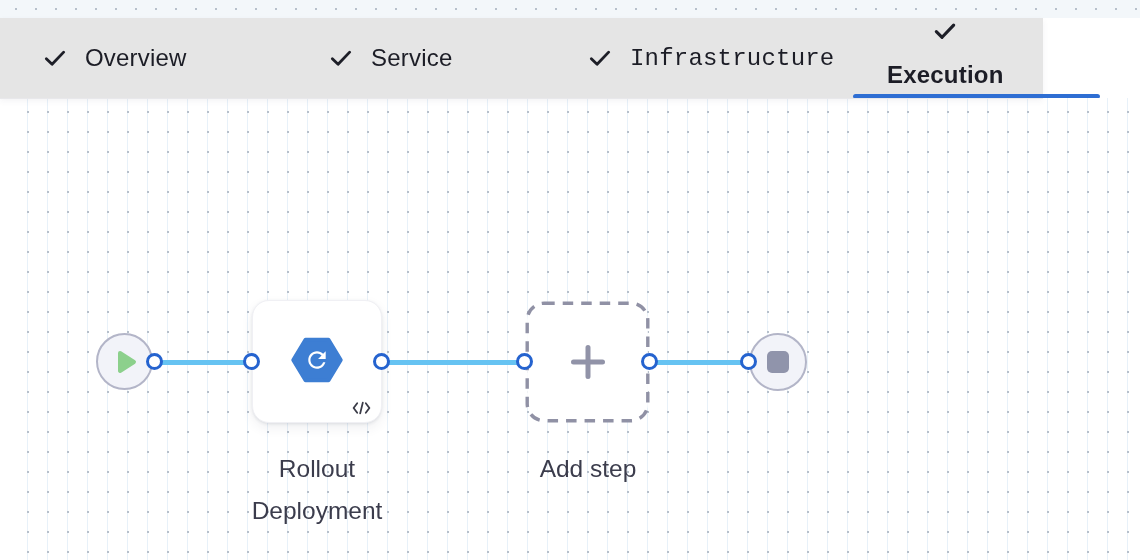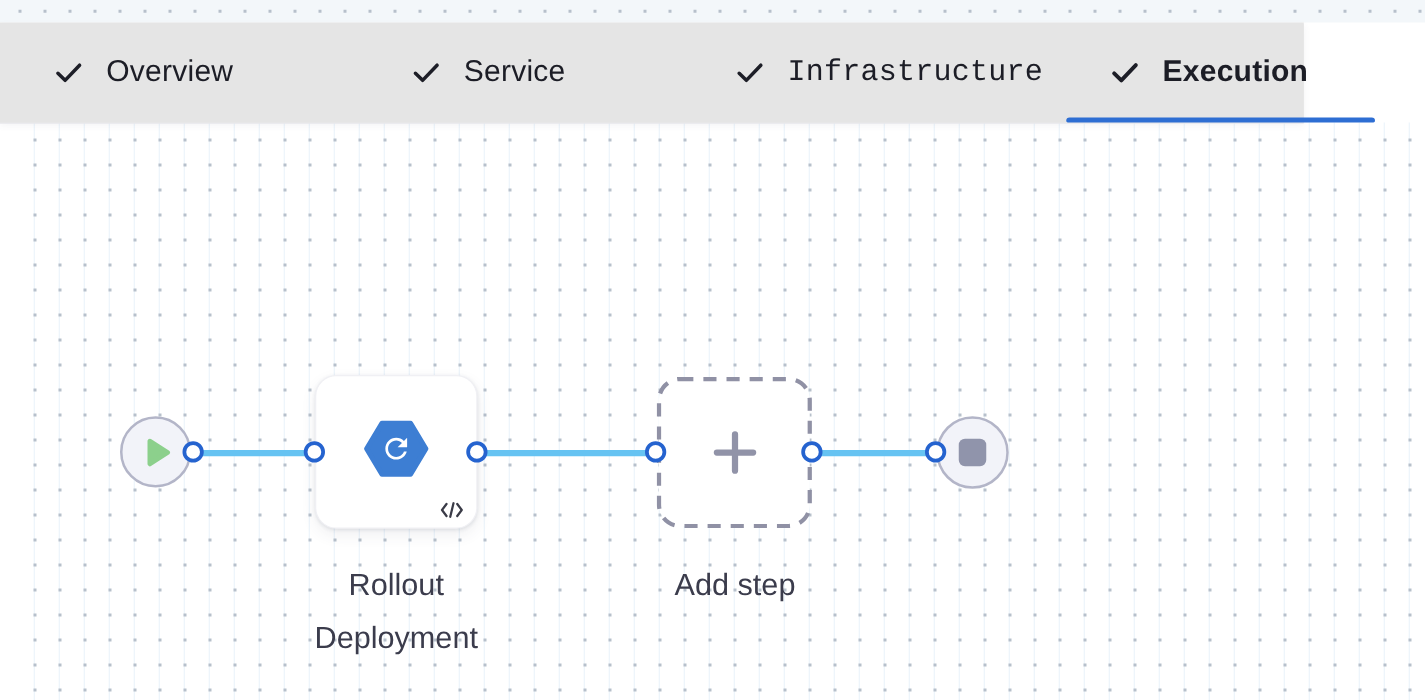--- a/index.html
+++ b/index.html
@@ -22,21 +22,21 @@
     box-shadow:0 1px 0 #e8e8eb, 0 3px 6px rgba(80,90,110,0.07);
     z-index:5;
   }
   .tab{position:absolute;top:0;height:100%;display:flex;align-items:center;gap:17px;cursor:pointer;}
   .tab .check-icon{display:flex;align-items:center;}
   .tab-label{font-size:24px;font-weight:500;color:var(--tab-text,#1c1d26);letter-spacing:0.2px;}
   .tab.active .tab-label{font-weight:700;}
   .tab-overview{left:42px;}
   .tab-service{left:328px;}
   .tab-infrastructure{left:587px;font-family:Liberation Mono, monospace;}
-  .tab-execution{left:887px;}
+  .tab-execution{left:887px;flex-direction:column;}
   .tab-underline{
     position:absolute;left:853px;bottom:0;width:247px;height:4.5px;
     background:var(--accent-blue,#2e6ed3);border-radius:4px 4px 2px 2px;
   }
   
   .canvas{
     position:absolute;top:98px;left:12px;width:1140px;height:462px;
     background-color:#ffffff;
     background-image:
       radial-gradient(circle, var(--grid-dot,#b7c0cb) 1.3px, transparent 1.5px),

